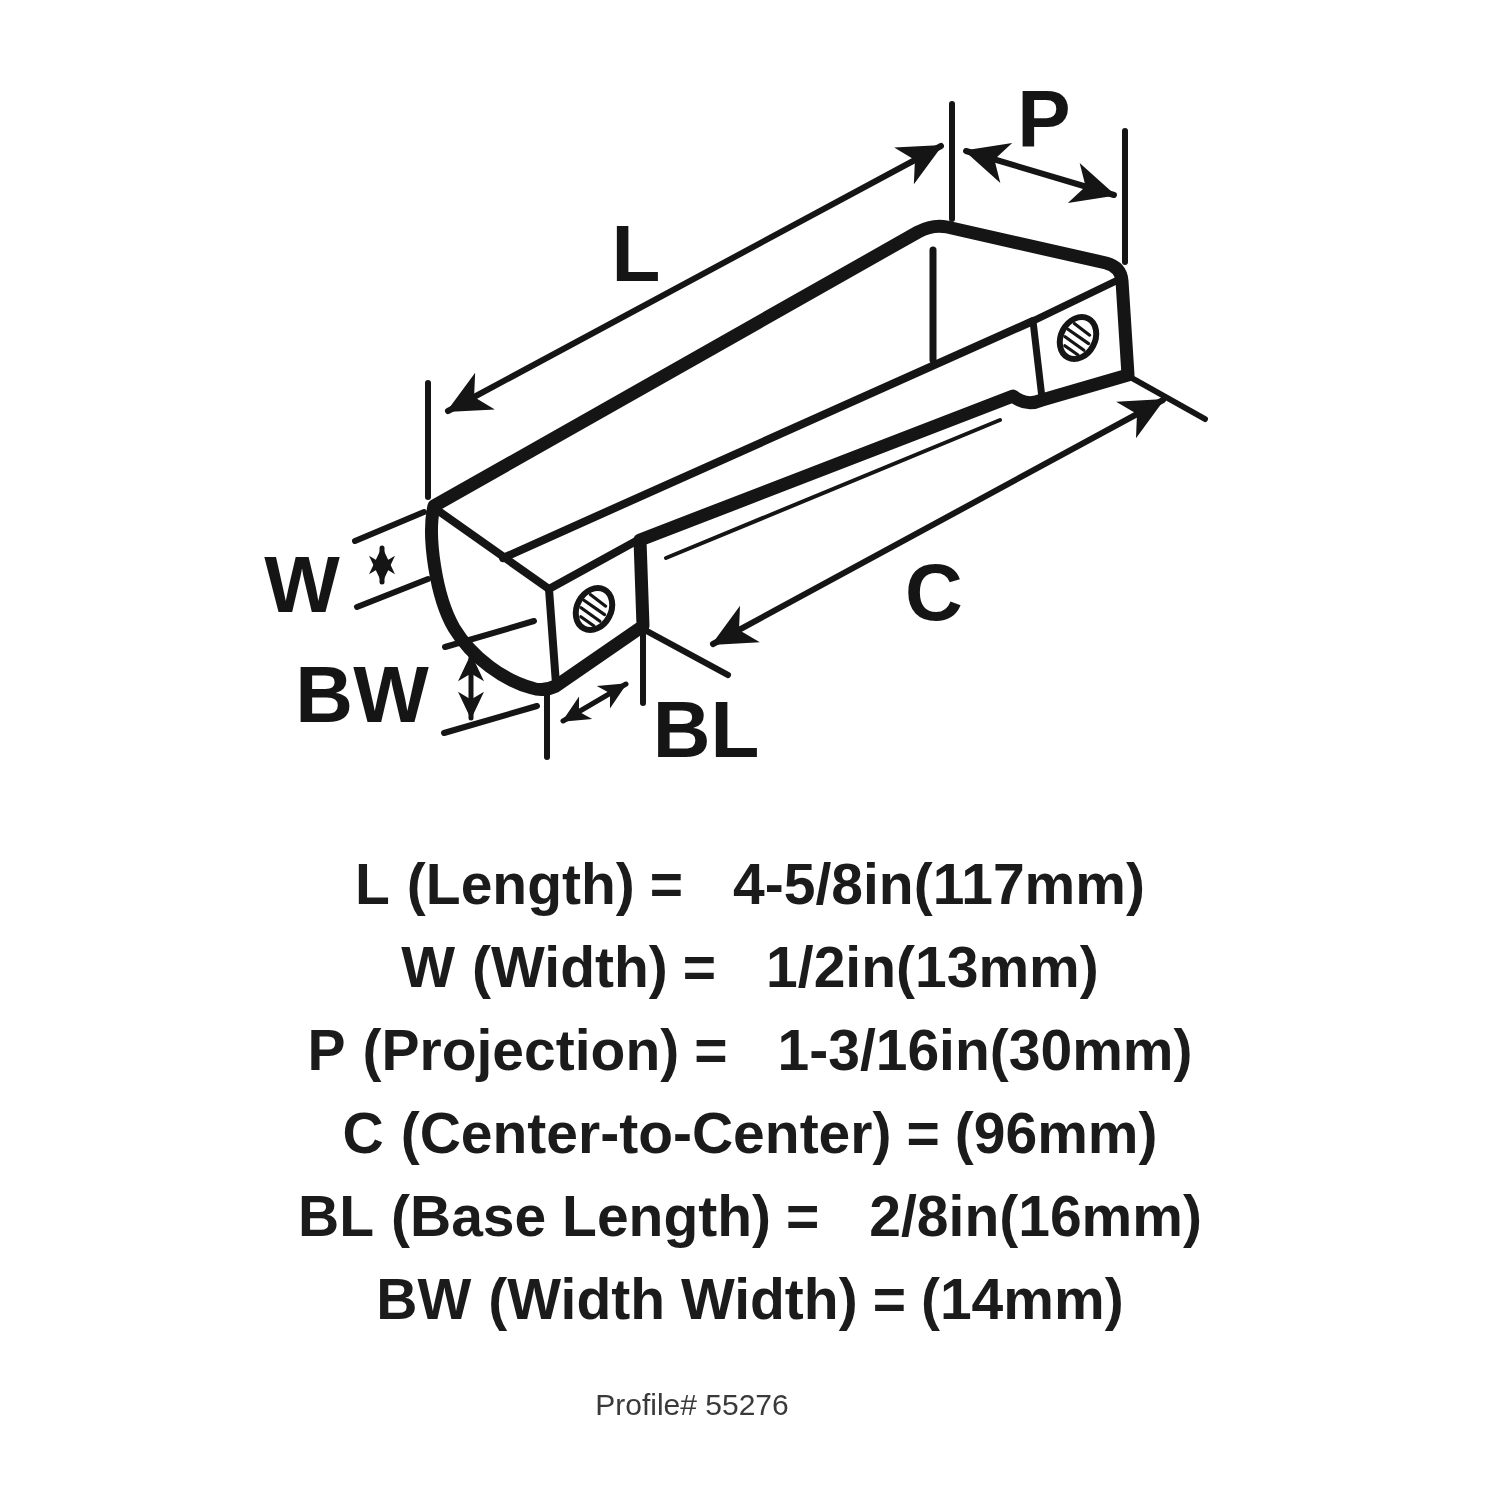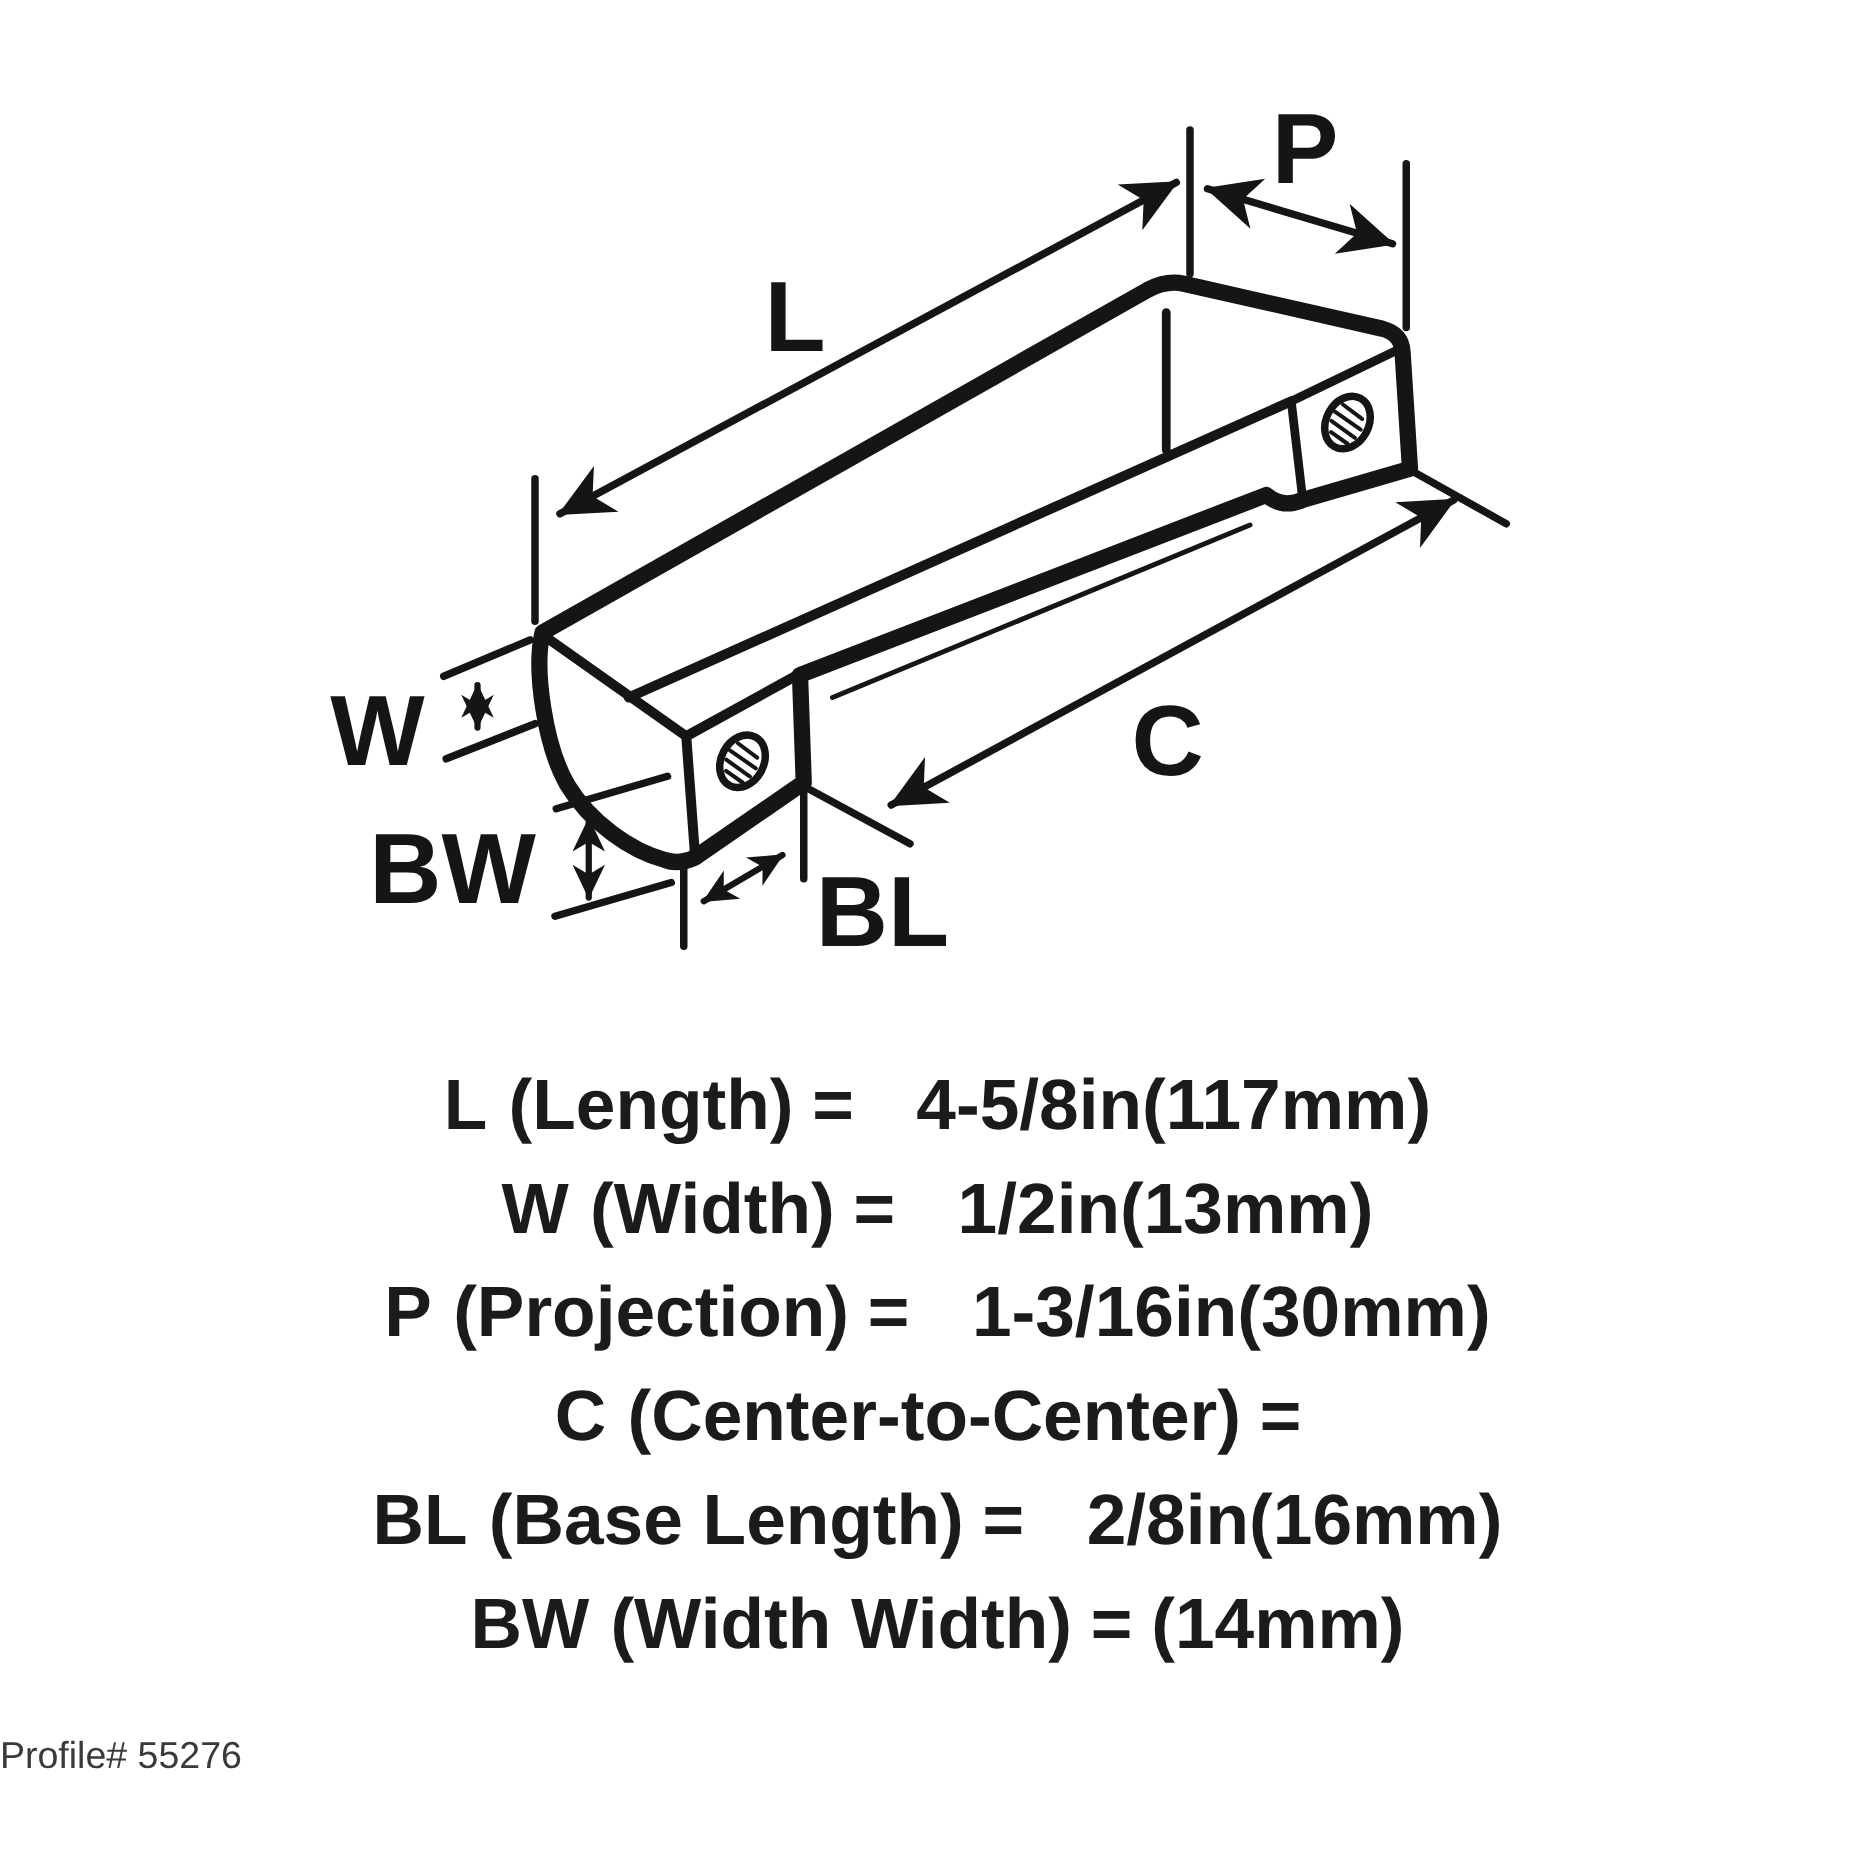--- a/index.html
+++ b/index.html
@@ -28,20 +28,21 @@
     font-size:57px;
     white-space:nowrap;
   }
   .spec-line .code{font-weight:700;margin-right:17px;}
   .spec-line .name{font-weight:700;}
   .spec-line .eq{font-weight:700;margin:0 15px;}
   .spec-line .val{font-weight:700;margin-left:35px;}
   .spec-line .metric{font-weight:700;}
   .profile{
     position:absolute;left:0;top:1388px;width:1384px;
+    text-align:center;
     font-size:30px;
     color:#3a3a3a;
   }
 </style>
 </head>
 <body>
 
 <div class="canvas">
 
   <svg class="diagram-svg" viewBox="0 0 1500 1500">
@@ -143,20 +144,21 @@
       <span class="code">P</span>
         <span class="name">(Projection)</span>
         <span class="eq">=</span>
         <span class="val">1-3/16in</span>
         <span class="metric">(30mm)</span>
     </div>
     <div class="spec-line">
       <span class="code">C</span>
         <span class="name">(Center-to-Center)</span>
         <span class="eq">=</span>
+        <span class="metric">(96mm)</span>
     </div>
     <div class="spec-line">
       <span class="code">BL</span>
         <span class="name">(Base Length)</span>
         <span class="eq">=</span>
         <span class="val">2/8in</span>
         <span class="metric">(16mm)</span>
     </div>
     <div class="spec-line">
       <span class="code">BW</span>

